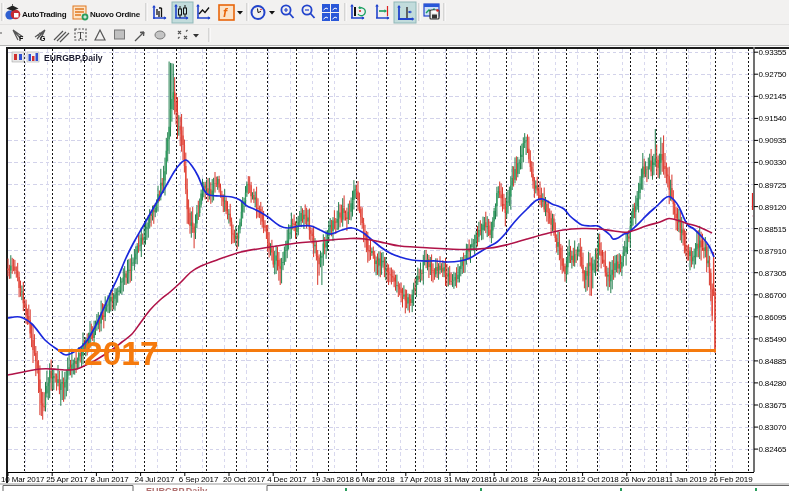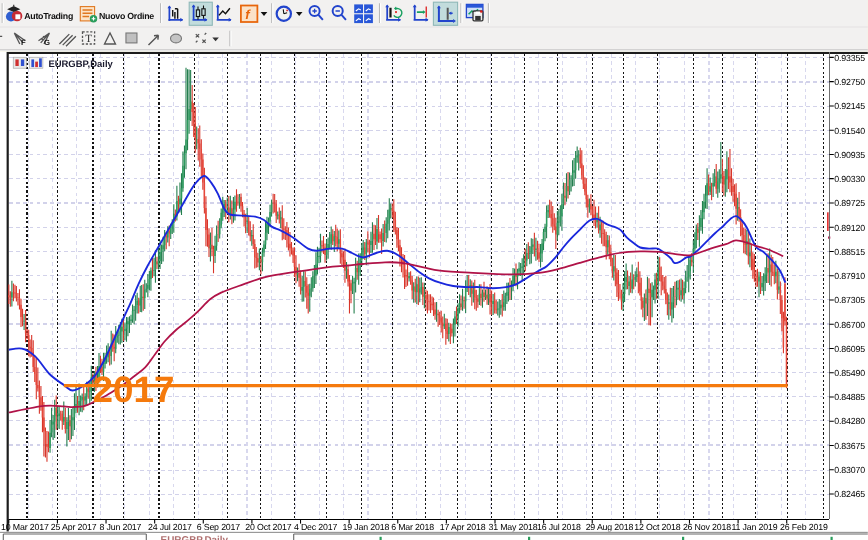--- a/index.html
+++ b/index.html
@@ -1,14 +1,14 @@
 <!DOCTYPE html>
 <html><head><meta charset="utf-8"><style>
 html,body{margin:0;padding:0}
-#app{position:relative;width:789px;height:491px;overflow:hidden;background:#fef9c3;font-family:"Liberation Sans",sans-serif}
+#app{position:relative;width:789px;height:491px;overflow:hidden;background:#a21caf;font-family:"Liberation Sans",sans-serif}
 #wframe{position:absolute;left:6px;top:47px;width:783px;height:444px;background:#fff}
 </style></head><body>
 <div id="app">
 <div id="wframe"></div>
 <svg width="789" height="47" viewBox="0 0 789 47" style="position:absolute;left:0;top:0" font-family="Liberation Sans, sans-serif">
       <rect width="789" height="47" fill="#f2f1f0"></rect>
       <path d="M0 24.5H789" stroke="#e3e2e1" stroke-width="1"></path>
       <path d="M0 45.5H789" stroke="#b4b4b4" stroke-width="1"></path>
       <path d="M0 46.5H789" stroke="#fcfcfc" stroke-width="1"></path>
       <path d="M2 3V21" stroke="#b8b8b8" stroke-width="1"></path>

